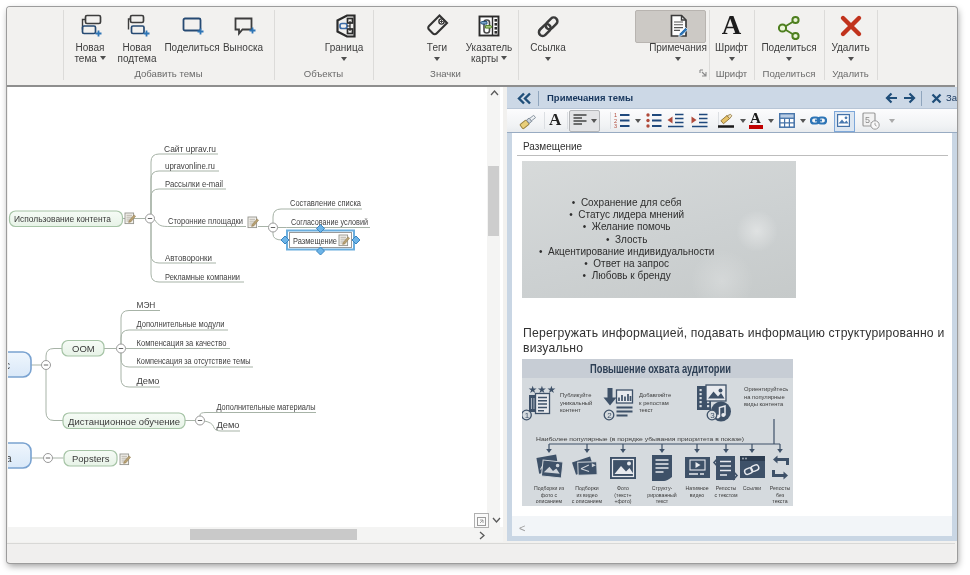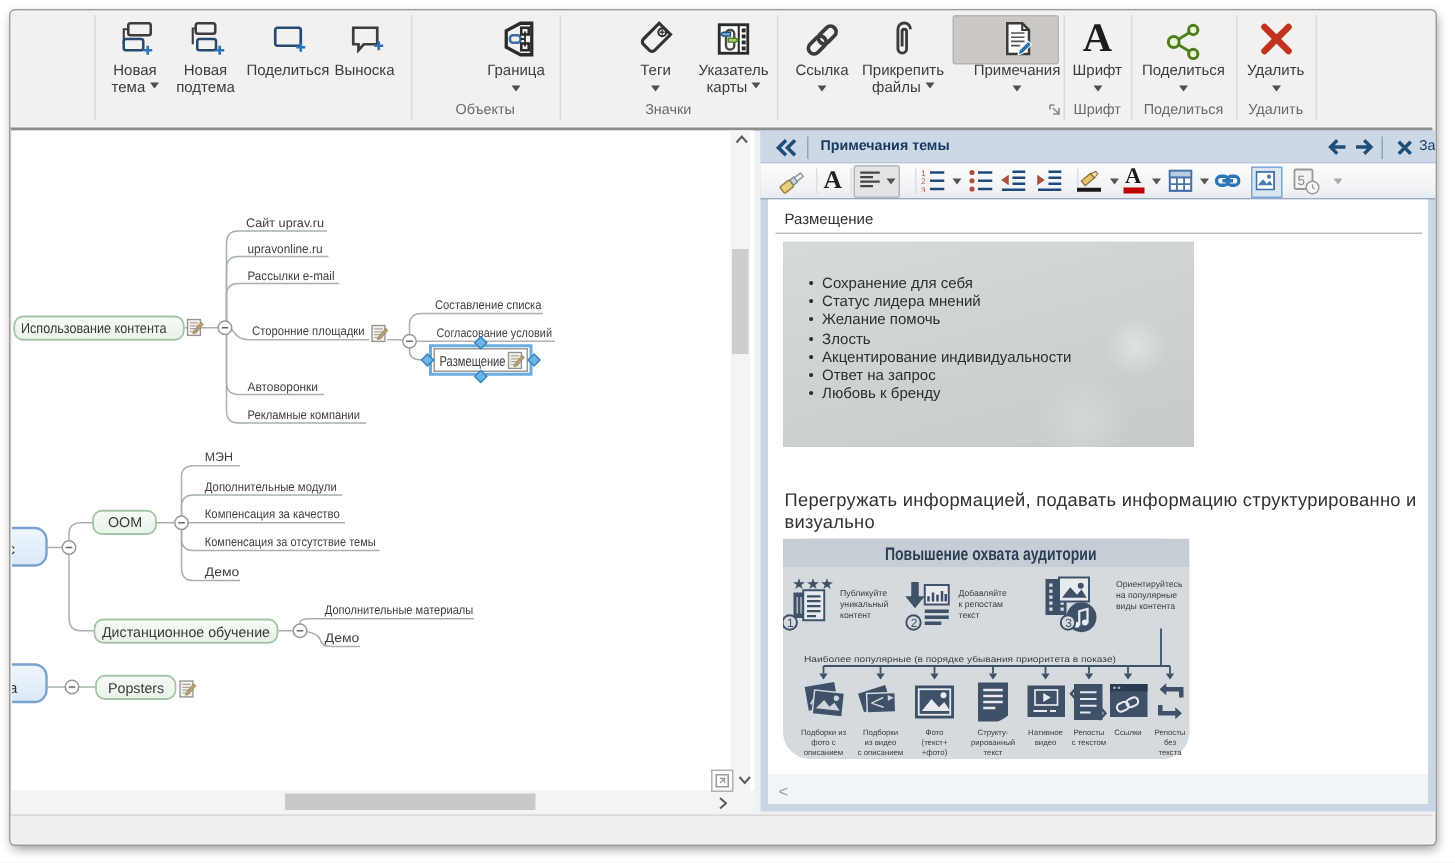--- a/index.html
+++ b/index.html
@@ -37,20 +37,21 @@
 <div id="win">
   <div id="ribbon">
     <div class="gsep" style="left:56px"></div>
     <div class="gsep" style="left:267px"></div>
     <div class="gsep" style="left:366px"></div>
     <div class="gsep" style="left:511px"></div>
     <div class="gsep" style="left:702px"></div>
     <div class="gsep" style="left:747px"></div>
     <div class="gsep" style="left:817px"></div>
     <div class="gsep" style="left:870px"></div>
+    <div class="glabel" style="left:56px;width:211px">Добавить темы</div>
     <div class="glabel" style="left:267px;width:99px">Объекты</div>
     <div class="glabel" style="left:366px;width:145px">Значки</div>
     <div class="glabel" style="left:702px;width:45px">Шрифт</div>
     <div class="glabel" style="left:747px;width:70px">Поделиться</div>
     <div class="glabel" style="left:817px;width:53px">Удалить</div>
     <svg class="abs" style="left:692px;top:62px" width="9" height="9" viewBox="0 0 9 9">
         <path d="M1 1 h3 M1 1 v3 M3 3 l4 4 M7 3 v4 h-4" stroke="#8a8a8a" stroke-width="1.1" fill="none"></path>
       </svg>
 
     <div class="rbtn" style="left:55px;width:56px">
@@ -147,29 +148,20 @@
             <rect x="19.5" y="11" width="2.6" height="2.6" fill="#2b2b2b"></rect>
             <rect x="19.5" y="15" width="2.6" height="2.6" fill="#2b2b2b"></rect>
             <rect x="19.5" y="19" width="2.6" height="2.6" fill="#2b2b2b"></rect>
             <rect x="9" y="8" width="5.5" height="13" rx="2.5" fill="none" stroke="#4a4a4a" stroke-width="1.6"></rect>
             <path d="M12 9.5 h-5 l-1.7 1.3 1.7 1.3 h5 z" fill="#7da4c8" stroke="#1f4e79" stroke-width="0.9"></path>
             <path d="M10.5 13.5 h5 l1.7 1.3 -1.7 1.3 h-5 z" fill="#a8c87f" stroke="#4e7f1f" stroke-width="0.9"></path>
           </svg>
         </div>
       <div class="rlb">Указатель
 карты <span class="caret"></span></div>
-    </div>
-    <div class="rbtn" style="left:564px;width:62px">
-      <div class="ric">
-          <svg width="28" height="28" viewBox="0 0 28 28">
-            <path d="M19 7.5 a4.2 4.2 0 0 0 -8.4 0 v13 a2.9 2.9 0 0 0 5.8 0 V9 a1.5 1.5 0 0 0 -3 0 V19" fill="none" stroke="#3b3b3b" stroke-width="1.9"></path>
-          </svg>
-        </div>
-      <div class="rlb">Прикрепить
-файлы <span class="caret"></span></div>
     </div>
     <div class="rbtn" style="left:628px;width:86px">
       <div class="abs" style="left:0;top:1px;width:69px;height:31px;background:#ccc9c5;border:1px solid #b8b4b0;border-radius:2px;"></div>
       <div class="ric" style="position:relative">
           <svg width="28" height="28" viewBox="0 0 28 28">
             <path d="M7.5 3.5 h10 l4.5 4.5 v16 h-14.5 z" fill="#fdfdfd" stroke="#3b3b3b" stroke-width="1.7"></path>
             <path d="M17.5 3.5 v4.5 h4.5" fill="none" stroke="#3b3b3b" stroke-width="1.4"></path>
             <path d="M10 10 h9 M10 12.8 h9 M10 15.6 h9 M10 18.4 h6" stroke="#555" stroke-width="1.1"></path>
             <path d="M15.5 21.5 l6 -6 2.2 2.2 -6 6 -3 0.8 z" fill="#2e75b6" stroke="#fff" stroke-width="0.7"></path>
           </svg>
@@ -442,32 +434,32 @@
       </svg>
     <div class="caret" style="position:absolute;left:382px;top:10px;border-top-color:#aaa"></div>
   </div>
   <div id="pcontent">
     <div class="ptxt" style="left:11px;top:8px;font-size:10px;">Размещение</div>
     <div class="abs" style="left:5px;top:22px;width:431px;height:1px;background:#bdbdbd"></div>
     <div class="abs" style="left:10px;top:28px;width:274px;height:137px;background:
       radial-gradient(circle 30px at 235px 70px, rgba(255,255,255,.38), rgba(255,255,255,0) 70%),
       radial-gradient(circle 45px at 200px 120px, rgba(255,255,255,.22), rgba(255,255,255,0) 70%),
       linear-gradient(165deg,#d7dada 0%,#cdd1d2 55%,#c6caca 100%);">
-      <div style="position:absolute;left:17px;top:23px;font-size:10px;color:#2e2e2e;line-height:12.2px;">
+      <div style="position:absolute;left:17px;top:36px;font-size:10px;color:#2e2e2e;line-height:12.2px;text-align:center;">
         <div>•&nbsp; Сохранение для себя</div>
         <div>•&nbsp; Статус лидера мнений</div>
         <div>•&nbsp; Желание помочь</div>
         <div>•&nbsp; Злость</div>
         <div>•&nbsp; Акцентирование индивидуальности</div>
         <div>•&nbsp; Ответ на запрос</div>
         <div>•&nbsp; Любовь к бренду</div>
       </div>
     </div>
     <div class="ptxt" style="left:11px;top:193px;width:430px;font-size:12.2px;line-height:15px;letter-spacing:0.2px;">Перегружать информацией, подавать информацию структурированно и визуально</div>
-    <div class="abs" style="left:10px;top:226px;width:271px;height:147px;background:#d5dade;border-radius:18px;">
+    <div class="abs" style="left:10px;top:226px;width:271px;height:147px;background:#d5dade;">
       <svg width="271" height="147" viewBox="0 0 271 147" font-family="Liberation Sans, sans-serif">
         <rect x="0" y="0" width="271" height="19" fill="#c7cdd5"></rect>
         <text x="68" y="14" font-size="12" font-weight="bold" fill="#2c3e54" textLength="141" lengthAdjust="spacingAndGlyphs">Повышение охвата аудитории</text>
         <g fill="#3e5168">
 
           <text x="6" y="33.5" font-size="10" textLength="28" lengthAdjust="spacingAndGlyphs">★★★</text>
           <rect x="7" y="36" width="12" height="17" fill="#3e5168"></rect>
           <path d="M9.5 39 v11 M12 39 v11" stroke="#aab3bf" stroke-width="1.1" fill="none"></path>
           <rect x="13.5" y="34.5" width="14" height="20" fill="#e8eaee" stroke="#3e5168" stroke-width="1.3"></rect>
           <path d="M16 38.5 h9 M16 41.8 h9 M16 45.1 h9 M16 48.4 h9 M16 51.7 h6" stroke="#3e5168" stroke-width="1.5" fill="none"></path>

